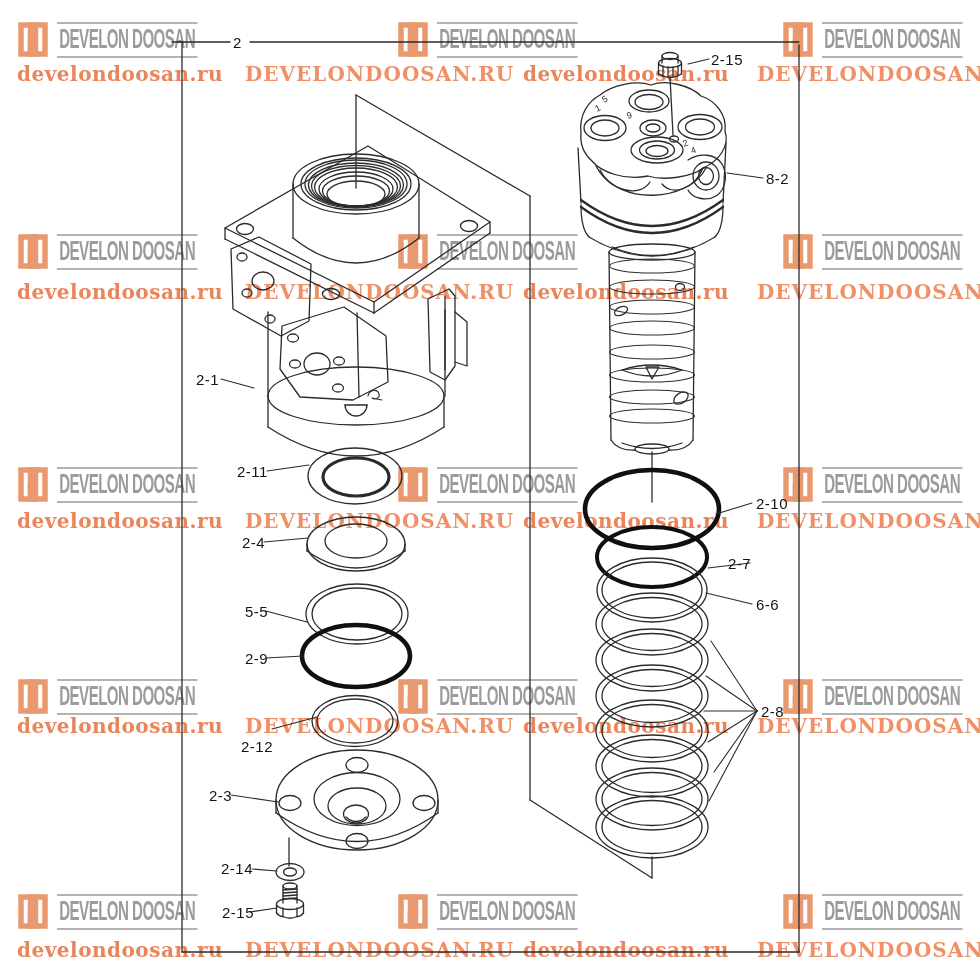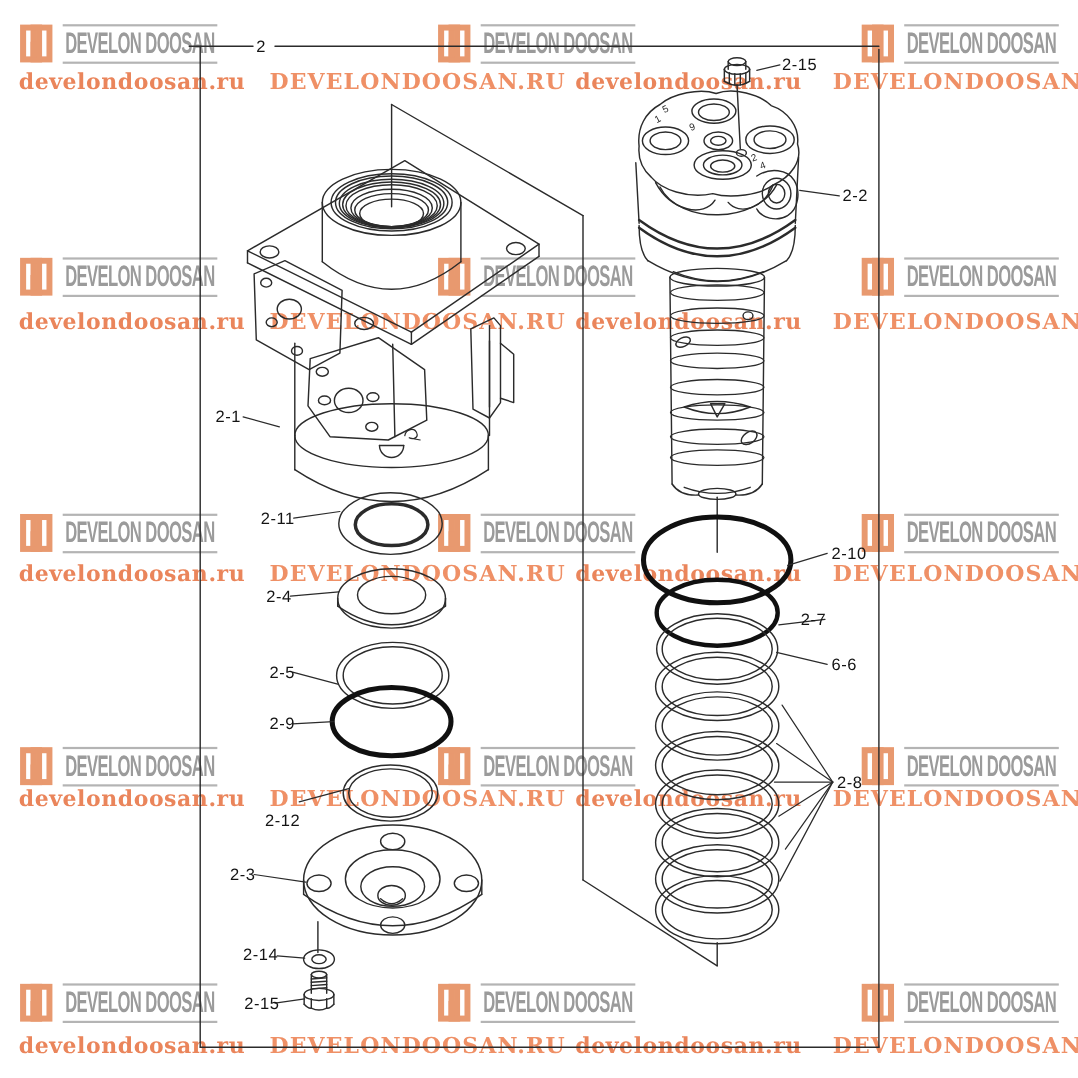--- a/index.html
+++ b/index.html
@@ -435,25 +435,25 @@
       <path d="M757,711 L706,676"></path>
       <path d="M757,711 L704,711"></path>
       <path d="M757,711 L708,742"></path>
       <path d="M757,711 L714,772"></path>
       <path d="M757,711 L709,801"></path>
     </g>
   </svg>
 
   <div class="callout" style="left:233px;top:34px">2</div>
   <div class="callout" style="left:711px;top:51px">2-15</div>
-  <div class="callout" style="left:766px;top:170px">2-2</div>
+  <div class="callout" style="left:766px;top:170px">8-2</div>
   <div class="callout" style="left:196px;top:371px">2-1</div>
   <div class="callout" style="left:237px;top:463px">2-11</div>
   <div class="callout" style="left:242px;top:534px">2-4</div>
-  <div class="callout" style="left:245px;top:603px">2-5</div>
+  <div class="callout" style="left:245px;top:603px">5-5</div>
   <div class="callout" style="left:245px;top:650px">2-9</div>
   <div class="callout" style="left:241px;top:738px">2-12</div>
   <div class="callout" style="left:209px;top:787px">2-3</div>
   <div class="callout" style="left:221px;top:860px">2-14</div>
   <div class="callout" style="left:222px;top:904px">2-15</div>
   <div class="callout" style="left:756px;top:495px">2-10</div>
   <div class="callout" style="left:728px;top:555px">2-7</div>
   <div class="callout" style="left:756px;top:596px">6-6</div>
   <div class="callout" style="left:761px;top:703px">2-8</div>
 </div>

